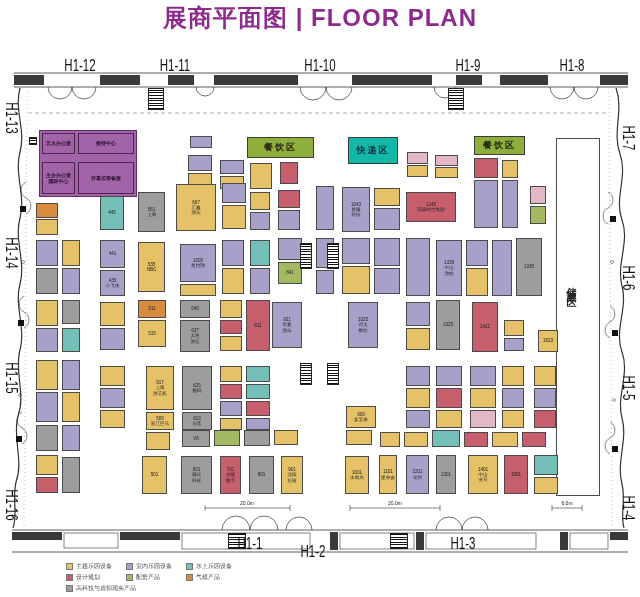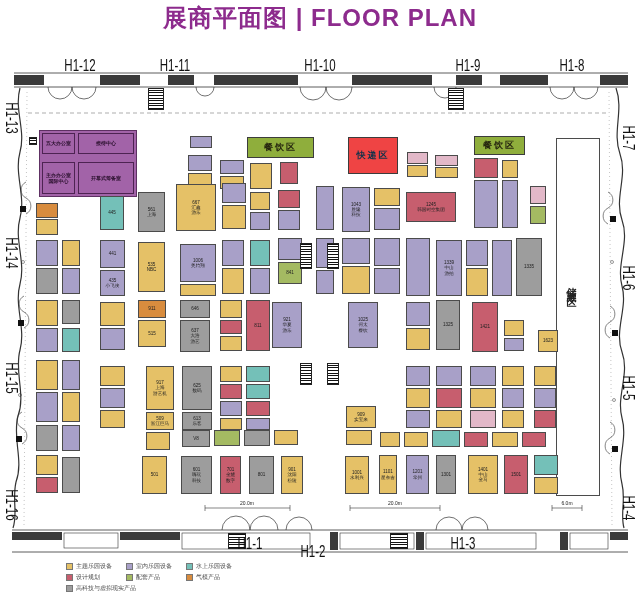--- a/index.html
+++ b/index.html
@@ -127,21 +127,21 @@
         <circle cx="23" cy="262" r="1.5" stroke-width="0.5"></circle>
           <circle cx="20" cy="395" r="1.5" stroke-width="0.5"></circle>
         <circle cx="612" cy="262" r="1.5" stroke-width="0.5"></circle>
           <circle cx="614" cy="400" r="1.5" stroke-width="0.5"></circle>
       </g>
     </svg>
 
     <div id="office-block" class="office-block" style="left: 39px; top: 130px; width: 98px; height: 67px; background: rgb(162, 99, 168);"></div>
     <div id="zones">
         <div class="zone" style="left: 247px; top: 137px; width: 67px; height: 21px; background: rgb(143, 174, 60); color: rgb(38, 38, 15);">餐饮区</div>
-        <div class="zone" style="left: 348px; top: 137px; width: 50px; height: 37px; background: #ef4444; color: rgb(16, 50, 74);">快递区</div>
+        <div class="zone" style="left: 348px; top: 137px; width: 50px; height: 27px; background: #14b8a6; color: rgb(16, 50, 74);">快递区</div>
         <div class="zone" style="left: 474px; top: 136px; width: 51px; height: 19px; background: rgb(143, 174, 60); color: rgb(38, 38, 15);">餐饮区</div>
       </div>
     <div id="storage-rect" class="storage" style="left: 556px; top: 138px; width: 44px; height: 358px;"></div>
     <div id="storage-label" class="storage-label" style="left: 564px; top: 279px;">储藏区</div>
     <div id="booths">
         <div class="booth" style="left: 36px; top: 203px; width: 22px; height: 15px; background: rgb(216, 140, 62);"></div>
         <div class="booth" style="left: 36px; top: 219px; width: 22px; height: 16px; background: rgb(229, 193, 103);"></div>
         <div class="booth" style="left: 36px; top: 240px; width: 22px; height: 26px; background: rgb(168, 160, 200);"></div>
         <div class="booth" style="left: 36px; top: 268px; width: 22px; height: 26px; background: rgb(157, 157, 157);"></div>
         <div class="booth" style="left: 36px; top: 300px; width: 22px; height: 26px; background: rgb(229, 193, 103);"></div>

